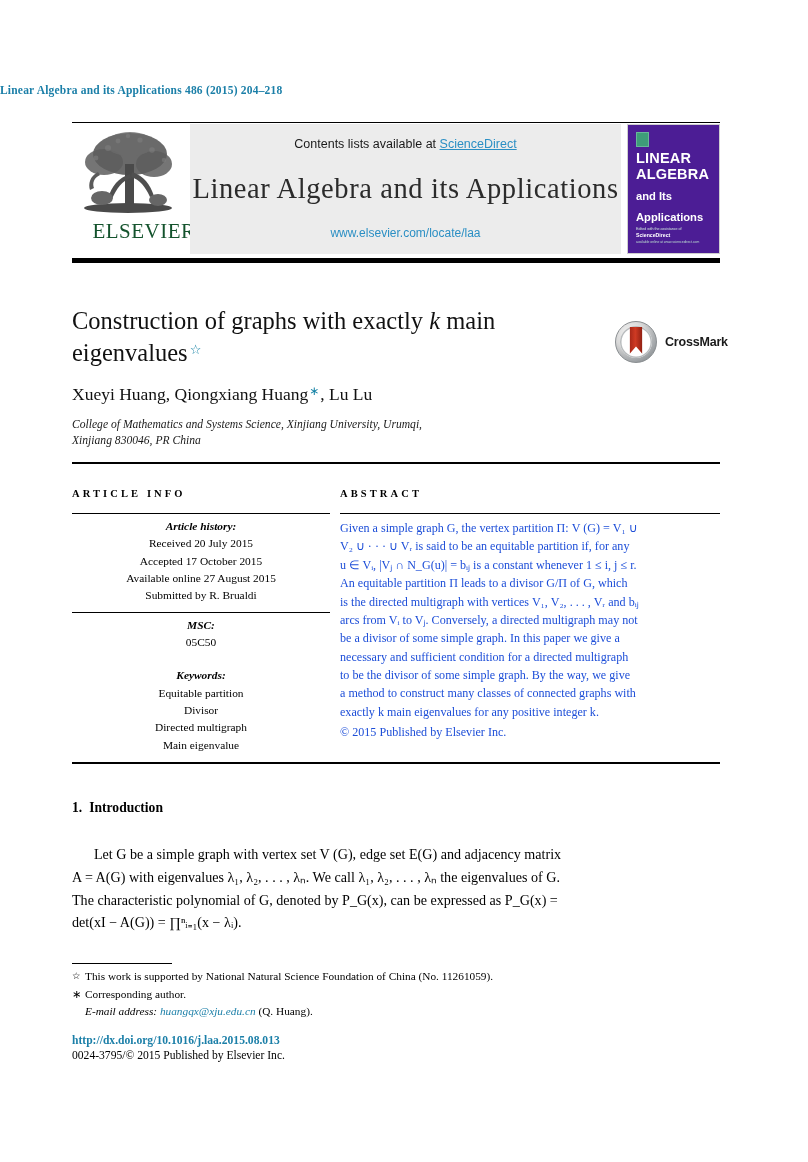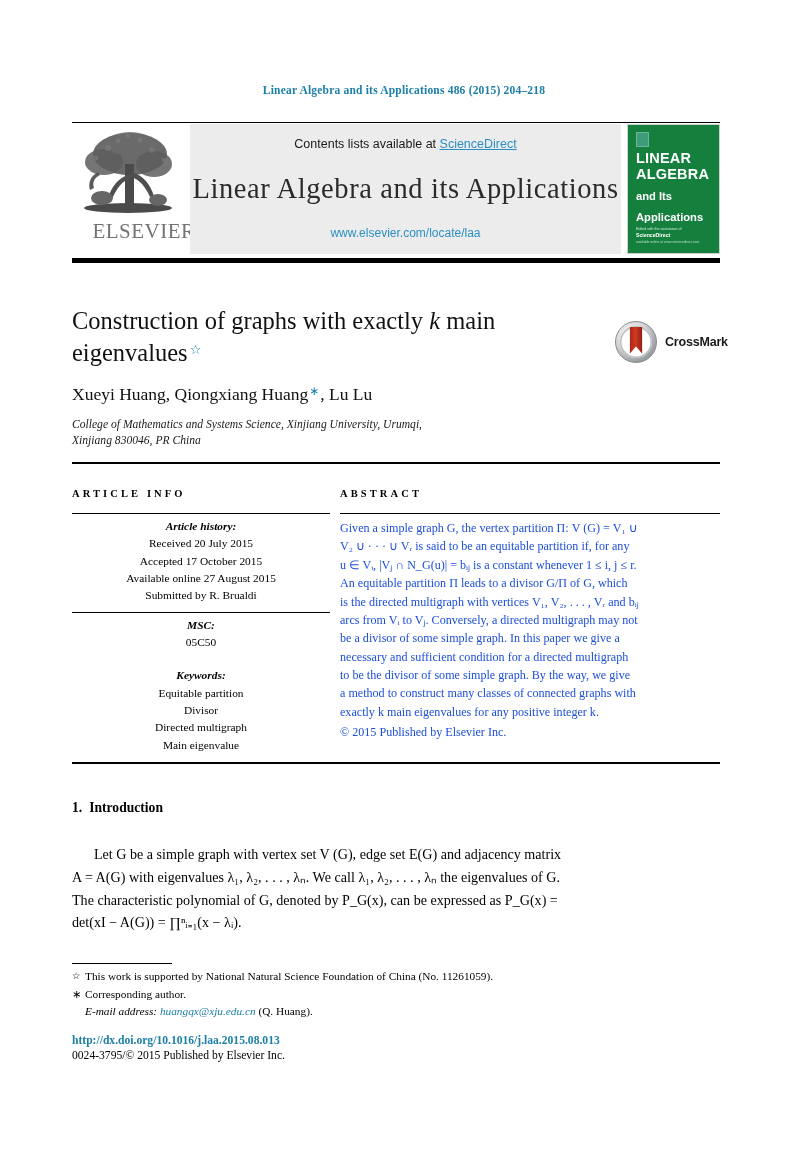--- a/index.html
+++ b/index.html
@@ -13,21 +13,21 @@
     overflow: hidden;
     position: relative;
   }
 
   .page { position: relative; width: 808px; height: 1162px; }
 
   
   .runhead {
     position: absolute;
     top: 84px; left: 0; width: 808px;
-    text-align: center;
+    text-align: left;
     font-family: "Liberation Serif", serif;
     font-weight: bold;
     font-size: 11.5px;
     color: #1b7fa8;
     letter-spacing: .2px;
   }
 
   
   .masthead {
     position: absolute;
@@ -47,21 +47,21 @@
     display: flex;
     flex-direction: column;
     align-items: center;
     justify-content: flex-start;
     padding-top: 4px;
   }
   .tree-wrap { width: 100px; height: 92px; position: relative; }
   .elsevier-word {
     font-family: "Liberation Serif", serif;
     font-size: 21px;
-    color: #737373;
+    color: #14532d;
     letter-spacing: .5px;
     line-height: 1;
     margin-top: 1px;
     margin-left: 32px;
   }
 
   .masthead-center {
     flex: 1;
     background: #ececec;
     margin: 0 6px;
@@ -86,21 +86,21 @@
   }
   .journal-url {
     font-family: "Liberation Sans", sans-serif;
     font-size: 12px;
     color: #2b8fc4;
     text-align: center;
   }
 
   .cover {
     width: 93px;
-    background: #15803d;
+    background: #4c1d95;
     position: relative;
     overflow: hidden;
     border: 1px solid #cfcfcf;
   }
   .cover-mark {
     position: absolute; top: 7px; left: 8px;
     width: 13px; height: 15px;
     background: #3e9c79;
     border: 1px solid #67b69a;
   }

